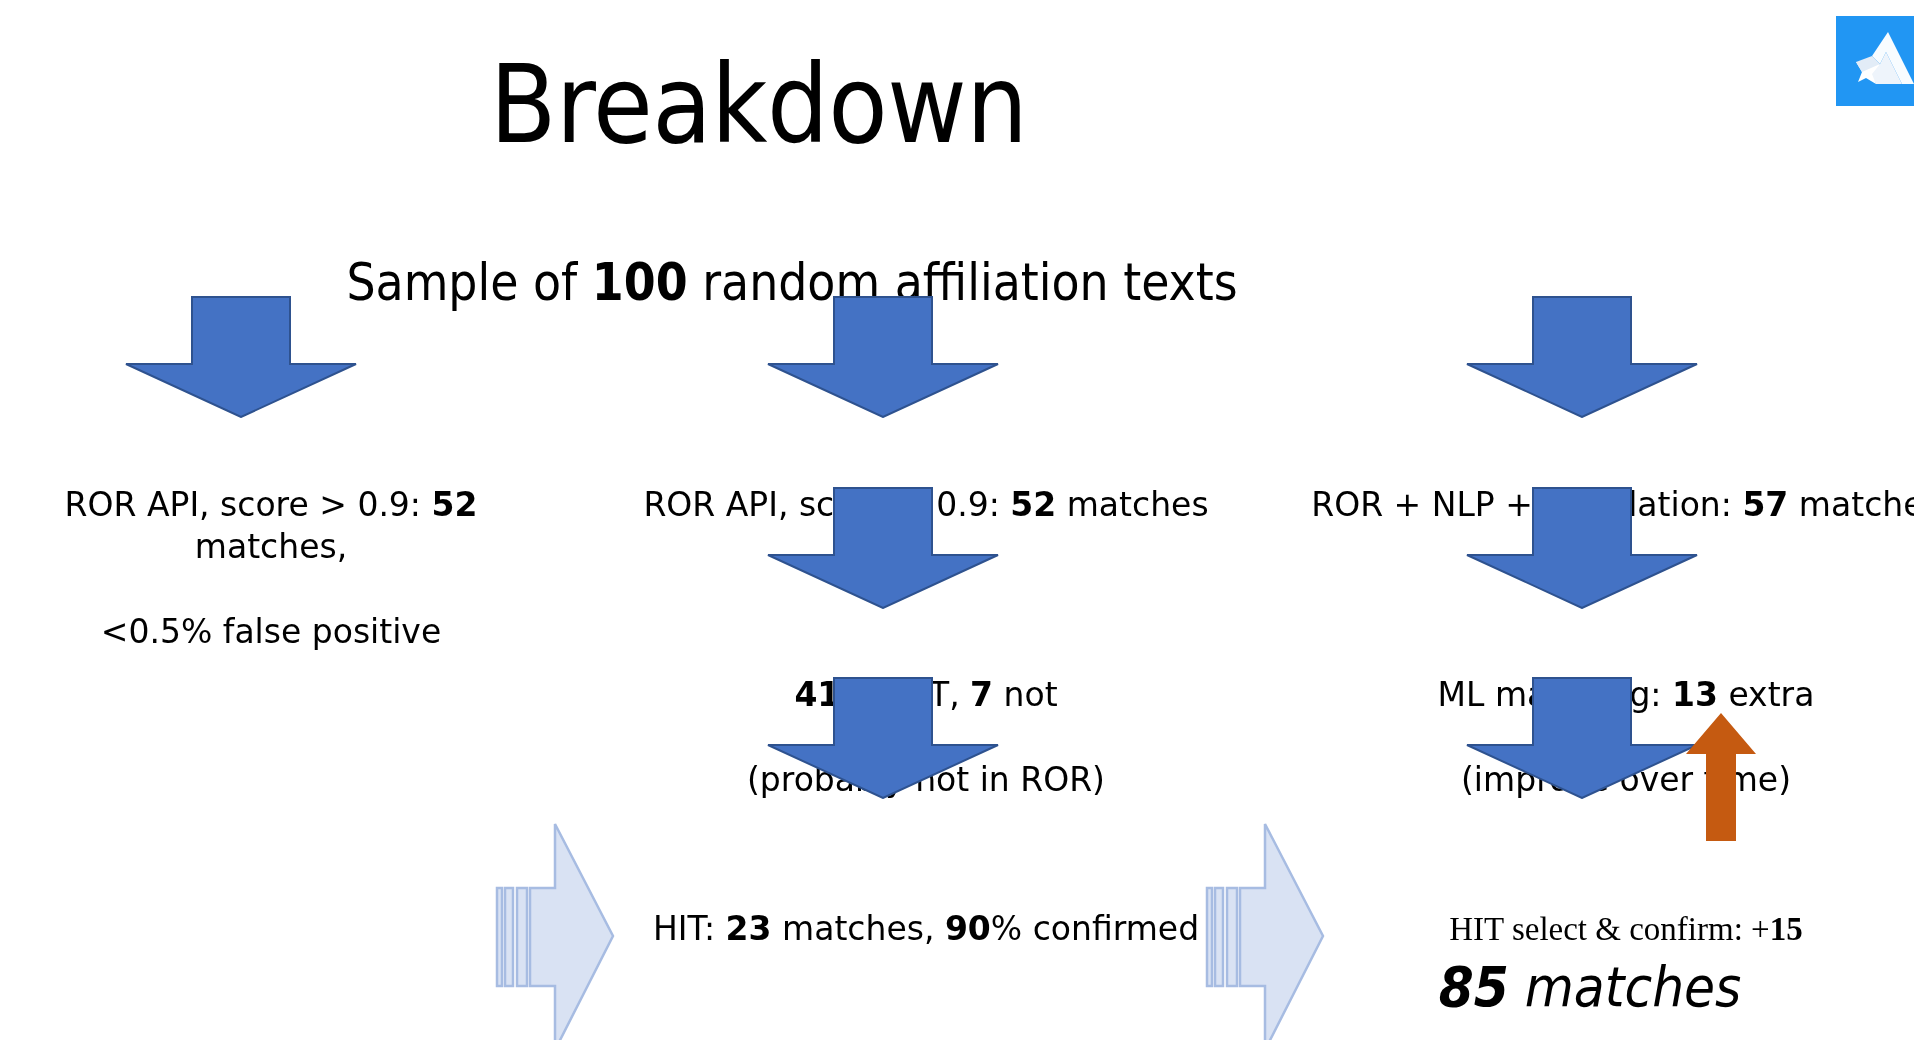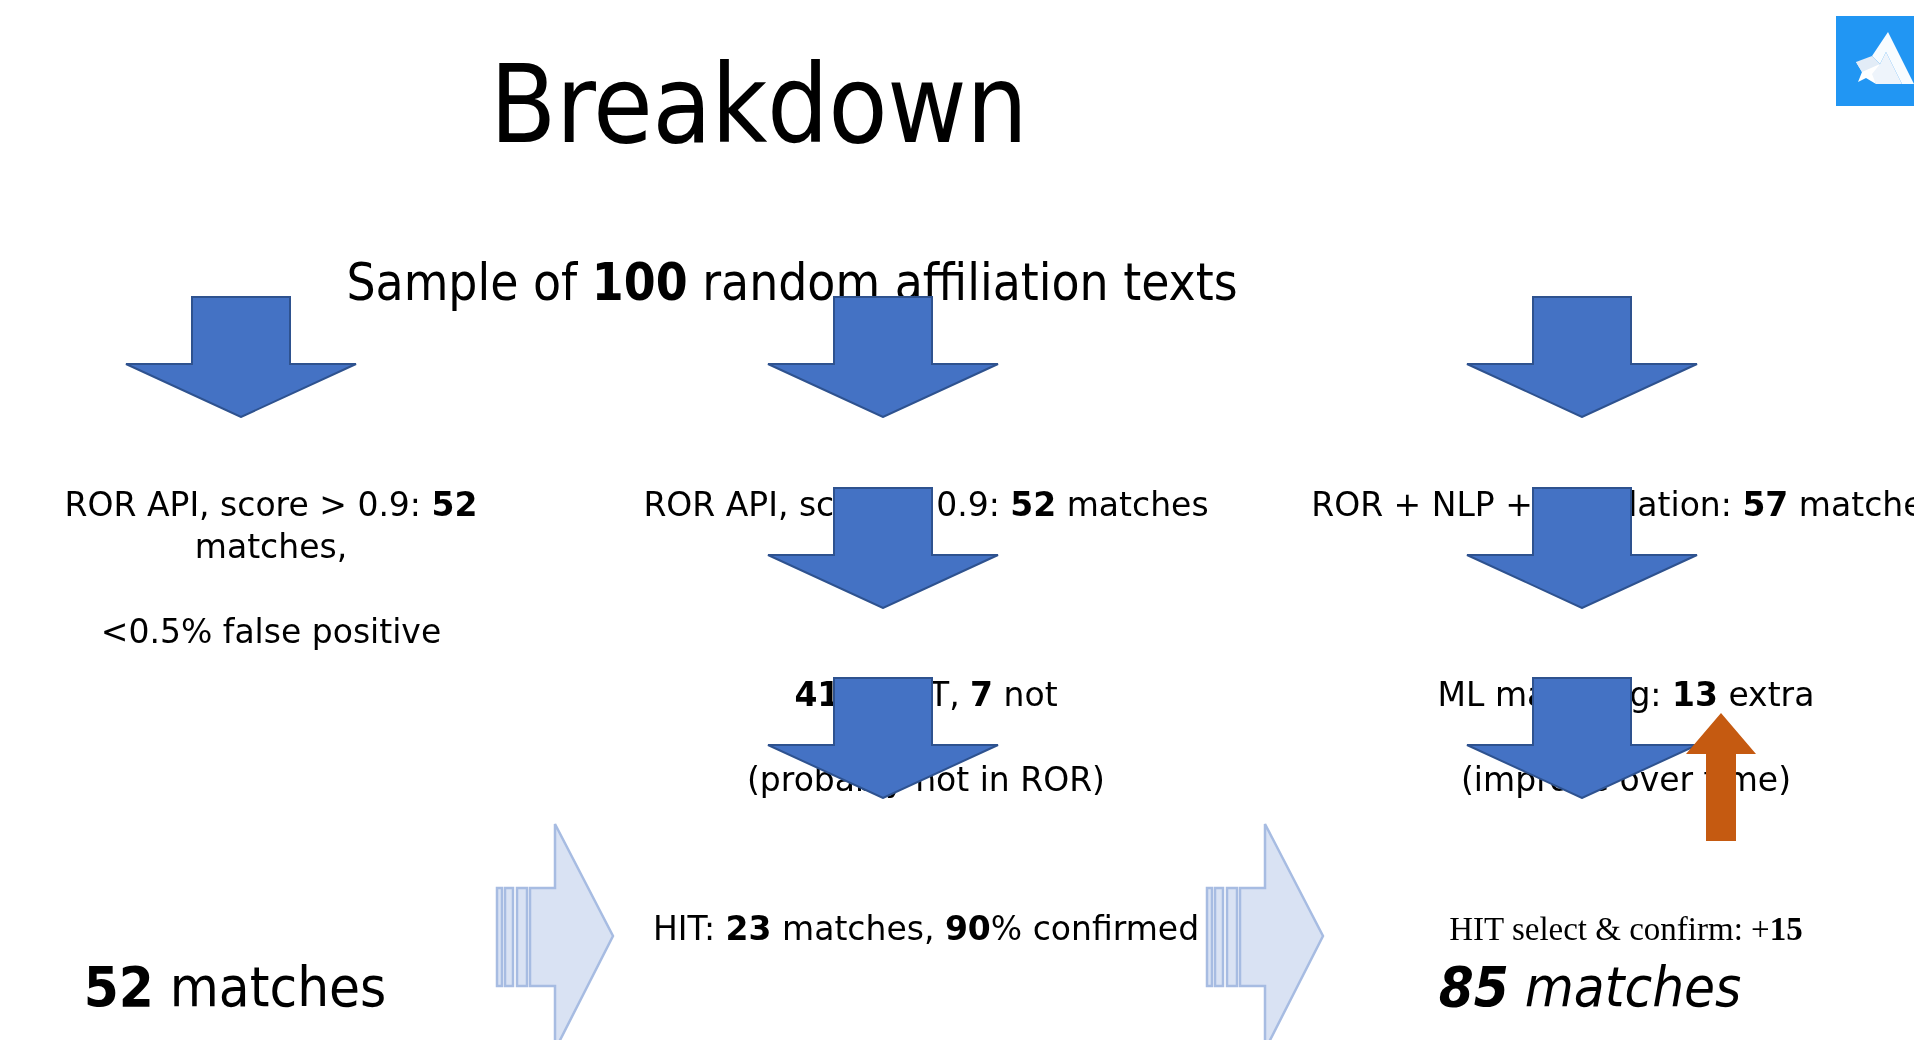--- a/index.html
+++ b/index.html
@@ -145,21 +145,20 @@
     <svg viewBox="0 0 232 122" preserveAspectRatio="none">
       <polygon points="67,1 165,1 165,68 231,68 116,121 1,68 67,68" fill="#4472C4" stroke="#2E528F" stroke-width="2"></polygon>
     </svg>
   </div>
 
   <div class="step-text" style="left:0px; top:442px; width:470px;">
     <span><span>ROR API, score &gt; 0.9: </span><b>52</b><span> matches,</span></span><br>
     <span>&lt;0.5% false positive</span>
   </div>
 
-  <div class="total-text" style="left:0px; top:956px; width:470px;"><b>52</b><span> matches</span></div>
 </div>
 
 <div class="striped-arrow" style="left:495px; top:822px;">
   <svg viewBox="0 0 120 230" preserveAspectRatio="none">
     <polygon points="35,66 60,66 60,2 118,114 60,228 60,164 35,164" fill="#D9E2F3" stroke="#A7BCE2" stroke-width="2.5"></polygon>
     <rect x="22" y="66" width="10" height="98" fill="#D9E2F3" stroke="#A7BCE2" stroke-width="2.5"></rect>
     <rect x="10" y="66" width="8" height="98" fill="#D9E2F3" stroke="#A7BCE2" stroke-width="2.5"></rect>
     <rect x="2" y="66" width="5" height="98" fill="#D9E2F3" stroke="#A7BCE2" stroke-width="2.5"></rect>
   </svg>
 </div>

